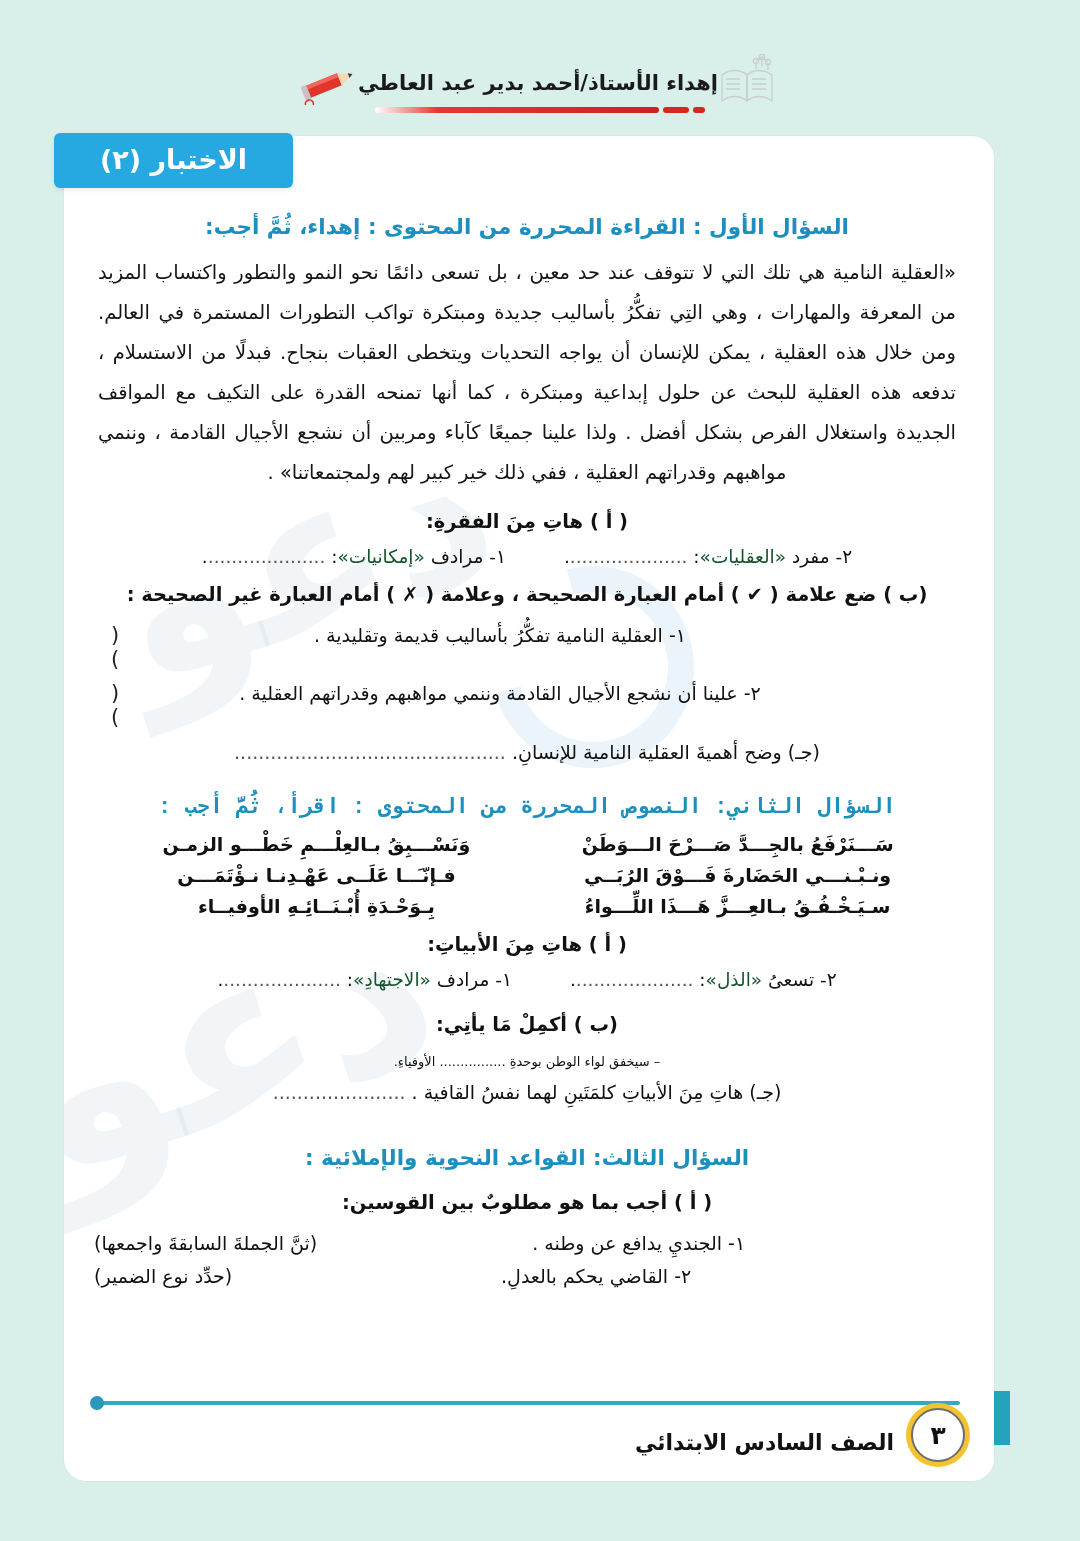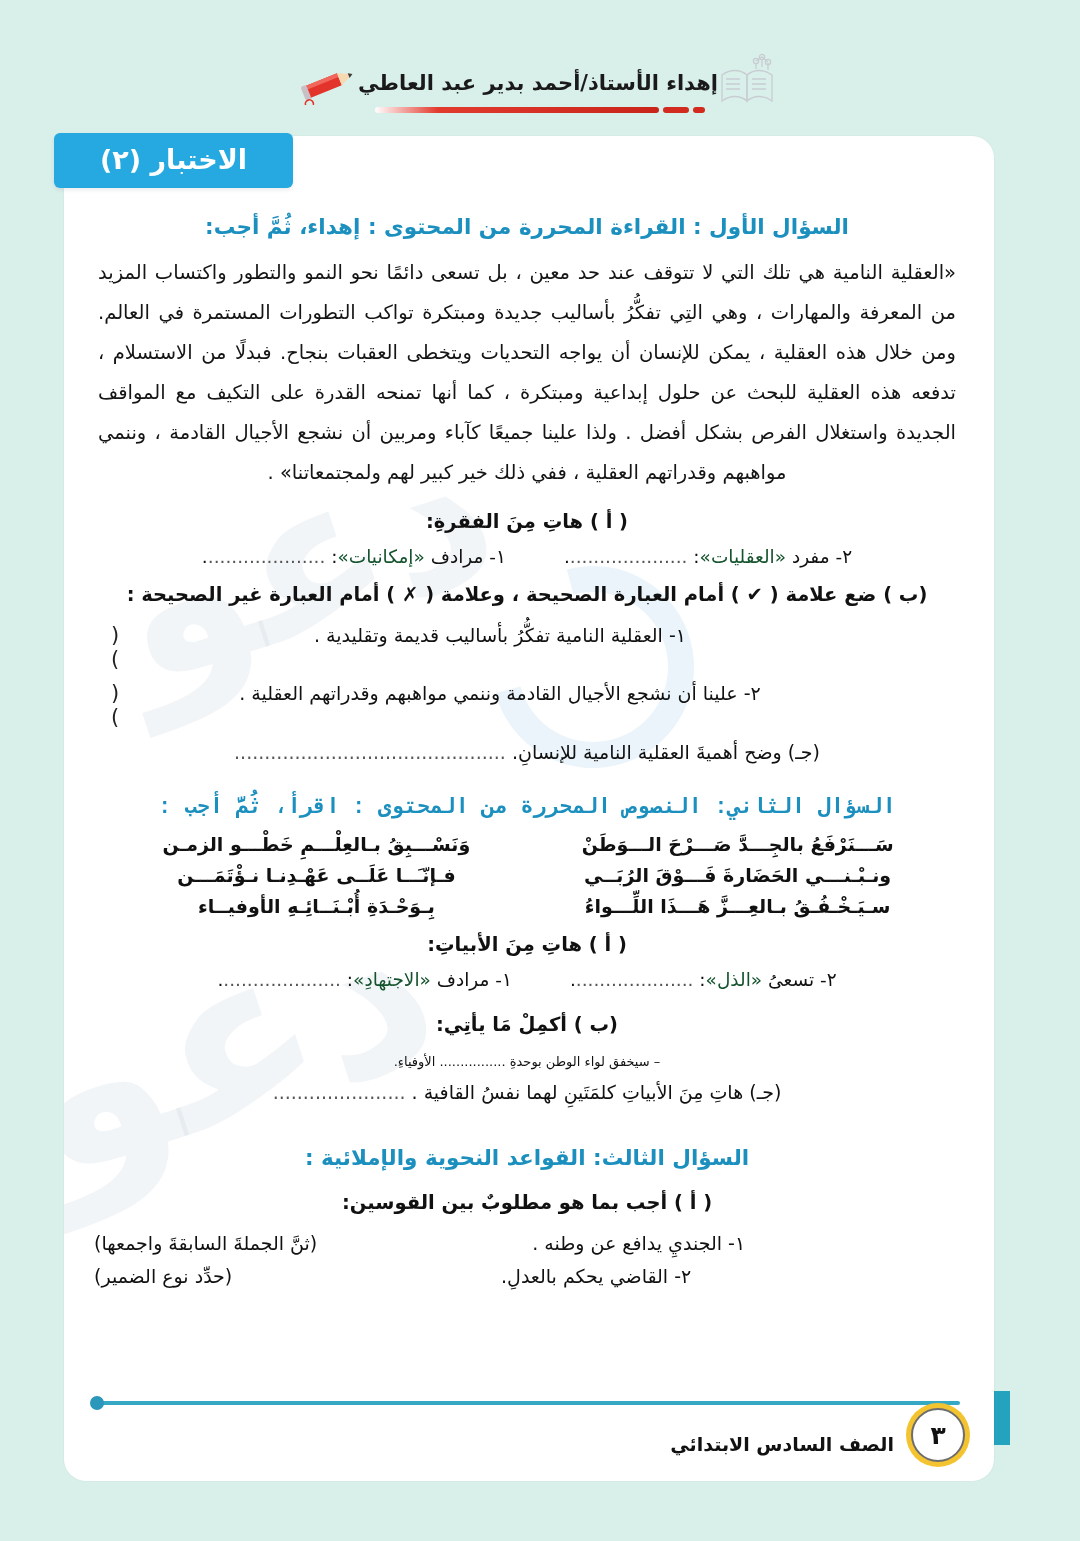--- a/index.html
+++ b/index.html
@@ -281,21 +281,21 @@
     bottom: 71px;
     width: 14px;
     height: 14px;
     border-radius: 50%;
     background: #2a97bb;
   }
   .footer-label {
     position: absolute;
     right: 100px;
     bottom: 26px;
-    font-size: 19px;
+    font-size: 22px;
     font-weight: bold;
     color: #111;
     font-family: "DejaVu Sans", sans-serif;
     white-space: nowrap;
   }
 
   .page-num-wrap {
     position: absolute;
     right: 24px;
     bottom: 14px;

